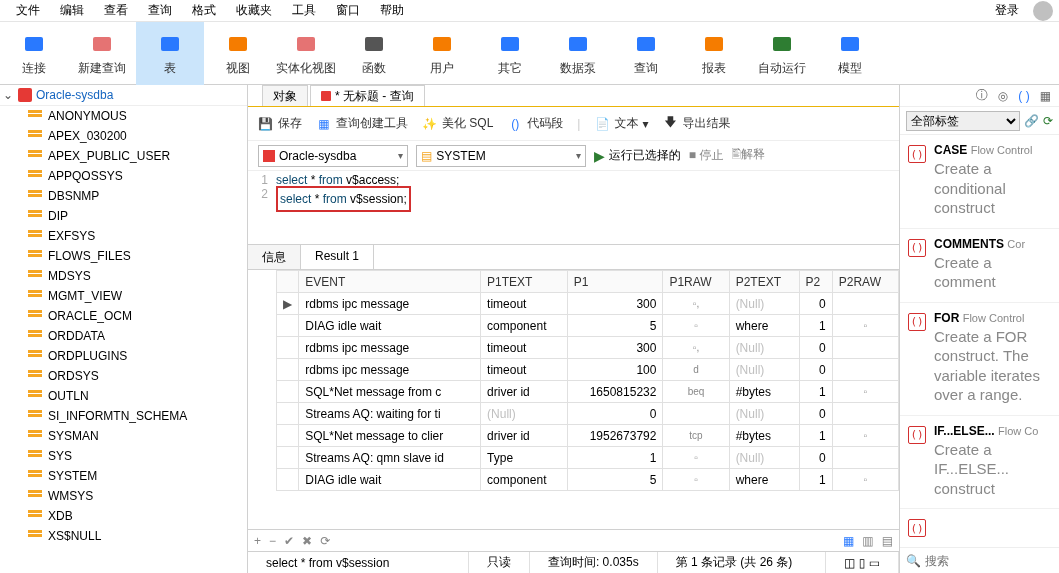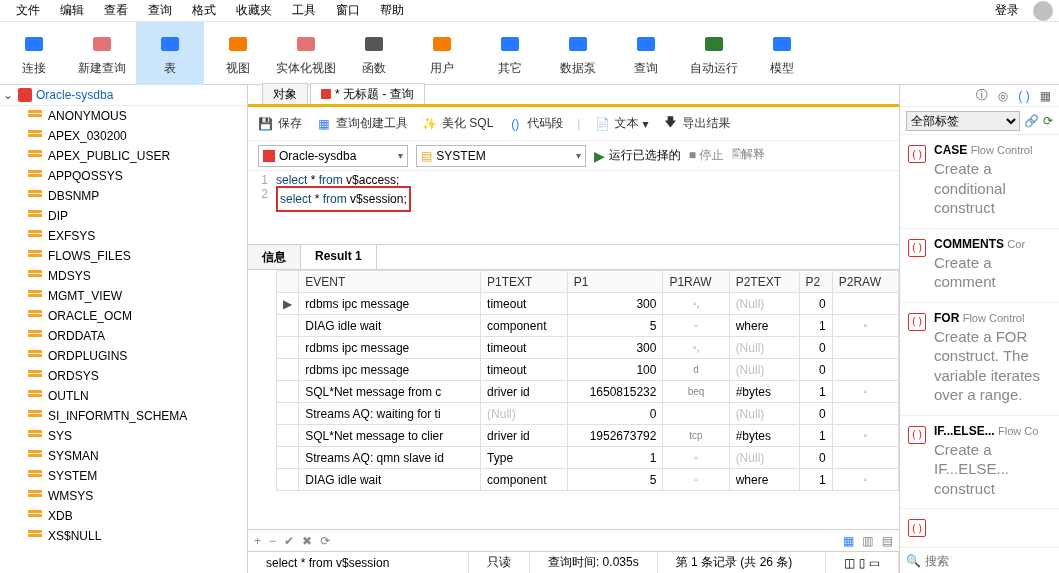--- a/index.html
+++ b/index.html
@@ -23,21 +23,21 @@
 .conn-row .arrow { width:12px; text-align:center; color:#555;}
 .conn-row .db-icon { width:14px; height:14px; background:#e53935; border-radius:2px; margin:0 4px;}
 .conn-row .name { color:#1565c0; }
 .schemas { flex:1; overflow-y:auto; overflow-x:hidden; border-top:1px solid #eee;}
 .schema { height:20px; display:flex; align-items:center; padding-left:28px; cursor:pointer;}
 .schema .si { width:14px; height:12px; margin-right:6px; position:relative;}
 .schema .si::before { content:""; position:absolute; left:0; top:4px; width:14px; height:3px; background:#f5a623;}
 .schema .si::after { content:""; position:absolute; left:0; top:0; width:14px; height:3px; background:#f5a623;}
 
 .center { flex:1; display:flex; flex-direction:column; min-width:0; }
-.doctabs { height:22px; display:flex; align-items:flex-end; border-bottom:3px solid #eab308; padding-left:14px; gap:2px;}
+.doctabs { height:22px; display:flex; align-items:flex-end; border-bottom:1px solid #eab308; padding-left:14px; gap:2px;}
 .doctab { height:21px; border:1px solid #d0d0d0; border-bottom:none; padding:2px 10px; background:#f5f5f5; display:flex; align-items:center; gap:4px; cursor:pointer;}
 .doctab.active { background:#fff;}
 .doctab .red { width:10px; height:10px; background:#e53935; border-radius:1px;}
 
 .qtoolbar { height:34px; display:flex; align-items:center; padding:0 10px; gap:14px; border-bottom:1px solid #eee;}
 .qtoolbar .btn { display:flex; align-items:center; gap:4px; cursor:pointer; color:#333;}
 .qtoolbar .ic { width:16px; height:16px; display:inline-flex; align-items:center; justify-content:center;}
 .blue { color:#2979ff;}
 .gray { color:#888;}
 
@@ -48,21 +48,21 @@
 .runbtn .tri { color:#2e7d32; font-size:14px;}
 
 .editor { padding:2px 0 4px 0; font-family: Consolas, monospace; font-size:13px; background:#fff; }
 .edline { display:flex; }
 .gut { width:28px; text-align:right; color:#aaa; padding-right:8px; user-select:none;}
 .code { white-space:pre; }
 .kw { color:#0c4a6e; }
 .code .hl { border:2px solid #d32f2f; padding:4px 2px; display:inline-block; margin-top:-1px;}
 
 .restabs { height:26px; display:flex; border-top:1px solid #d0d0d0; border-bottom:1px solid #d0d0d0; margin-top:28px;}
-.restab { padding:4px 14px; border-right:1px solid #d0d0d0; cursor:pointer; background:#f5f5f5;font-weight:bold;}
+.restab { padding:4px 14px; border-right:1px solid #d0d0d0; cursor:pointer; background:#f5f5f5;}
 .restab.active { background:#fff; border-top:1px solid #d0d0d0; margin-top:-1px;}
 
 .grid-wrap { flex:1; overflow:auto; position:relative; min-height:0;padding-left:28px;}
 table.grid { border-collapse:collapse; width:100%; font-size:12px;}
 table.grid th, table.grid td { border:1px solid #e0e0e0; padding:3px 6px; text-align:left; height:22px; white-space:nowrap;}
 table.grid th { background:#fafafa; font-weight:normal; color:#333;}
 .rowptr { width:14px; text-align:center; color:#555;}
 .num { text-align:right !important;}
 .null { color:#c0c0c0;}
 .p1raw { text-align:center !important; color:#888; font-size:10px;}
@@ -186,20 +186,28 @@
       <div class="ti">
         <svg class="svg-icon">
           <rect x="4" y="6" width="18" height="14" rx="2" fill="#2979ff"></rect>
         </svg>
       </div>
       <div class="tl">查询</div>
     </div>
     <div class="tool">
       <div class="ti">
         <svg class="svg-icon">
+          <rect x="4" y="6" width="18" height="14" rx="2" fill="#f57c00"></rect>
+        </svg>
+      </div>
+      <div class="tl">报表</div>
+    </div>
+    <div class="tool">
+      <div class="ti">
+        <svg class="svg-icon">
           <rect x="4" y="6" width="18" height="14" rx="2" fill="#2e7d32"></rect>
         </svg>
       </div>
       <div class="tl">自动运行</div>
     </div>
     <div class="tool">
       <div class="ti">
         <svg class="svg-icon">
           <rect x="4" y="6" width="18" height="14" rx="2" fill="#2979ff"></rect>
         </svg>
@@ -276,25 +284,25 @@
         <div class="schema">
           <span class="si"></span>
           <span>OUTLN</span>
         </div>
         <div class="schema">
           <span class="si"></span>
           <span>SI_INFORMTN_SCHEMA</span>
         </div>
         <div class="schema">
           <span class="si"></span>
+          <span>SYSMAN</span>
+        </div>
+        <div class="schema">
+          <span class="si"></span>
           <span>SYS</span>
-        </div>
-        <div class="schema">
-          <span class="si"></span>
-          <span>SYSMAN</span>
         </div>
         <div class="schema">
           <span class="si"></span>
           <span>SYSTEM</span>
         </div>
         <div class="schema">
           <span class="si"></span>
           <span>WMSYS</span>
         </div>
         <div class="schema">

